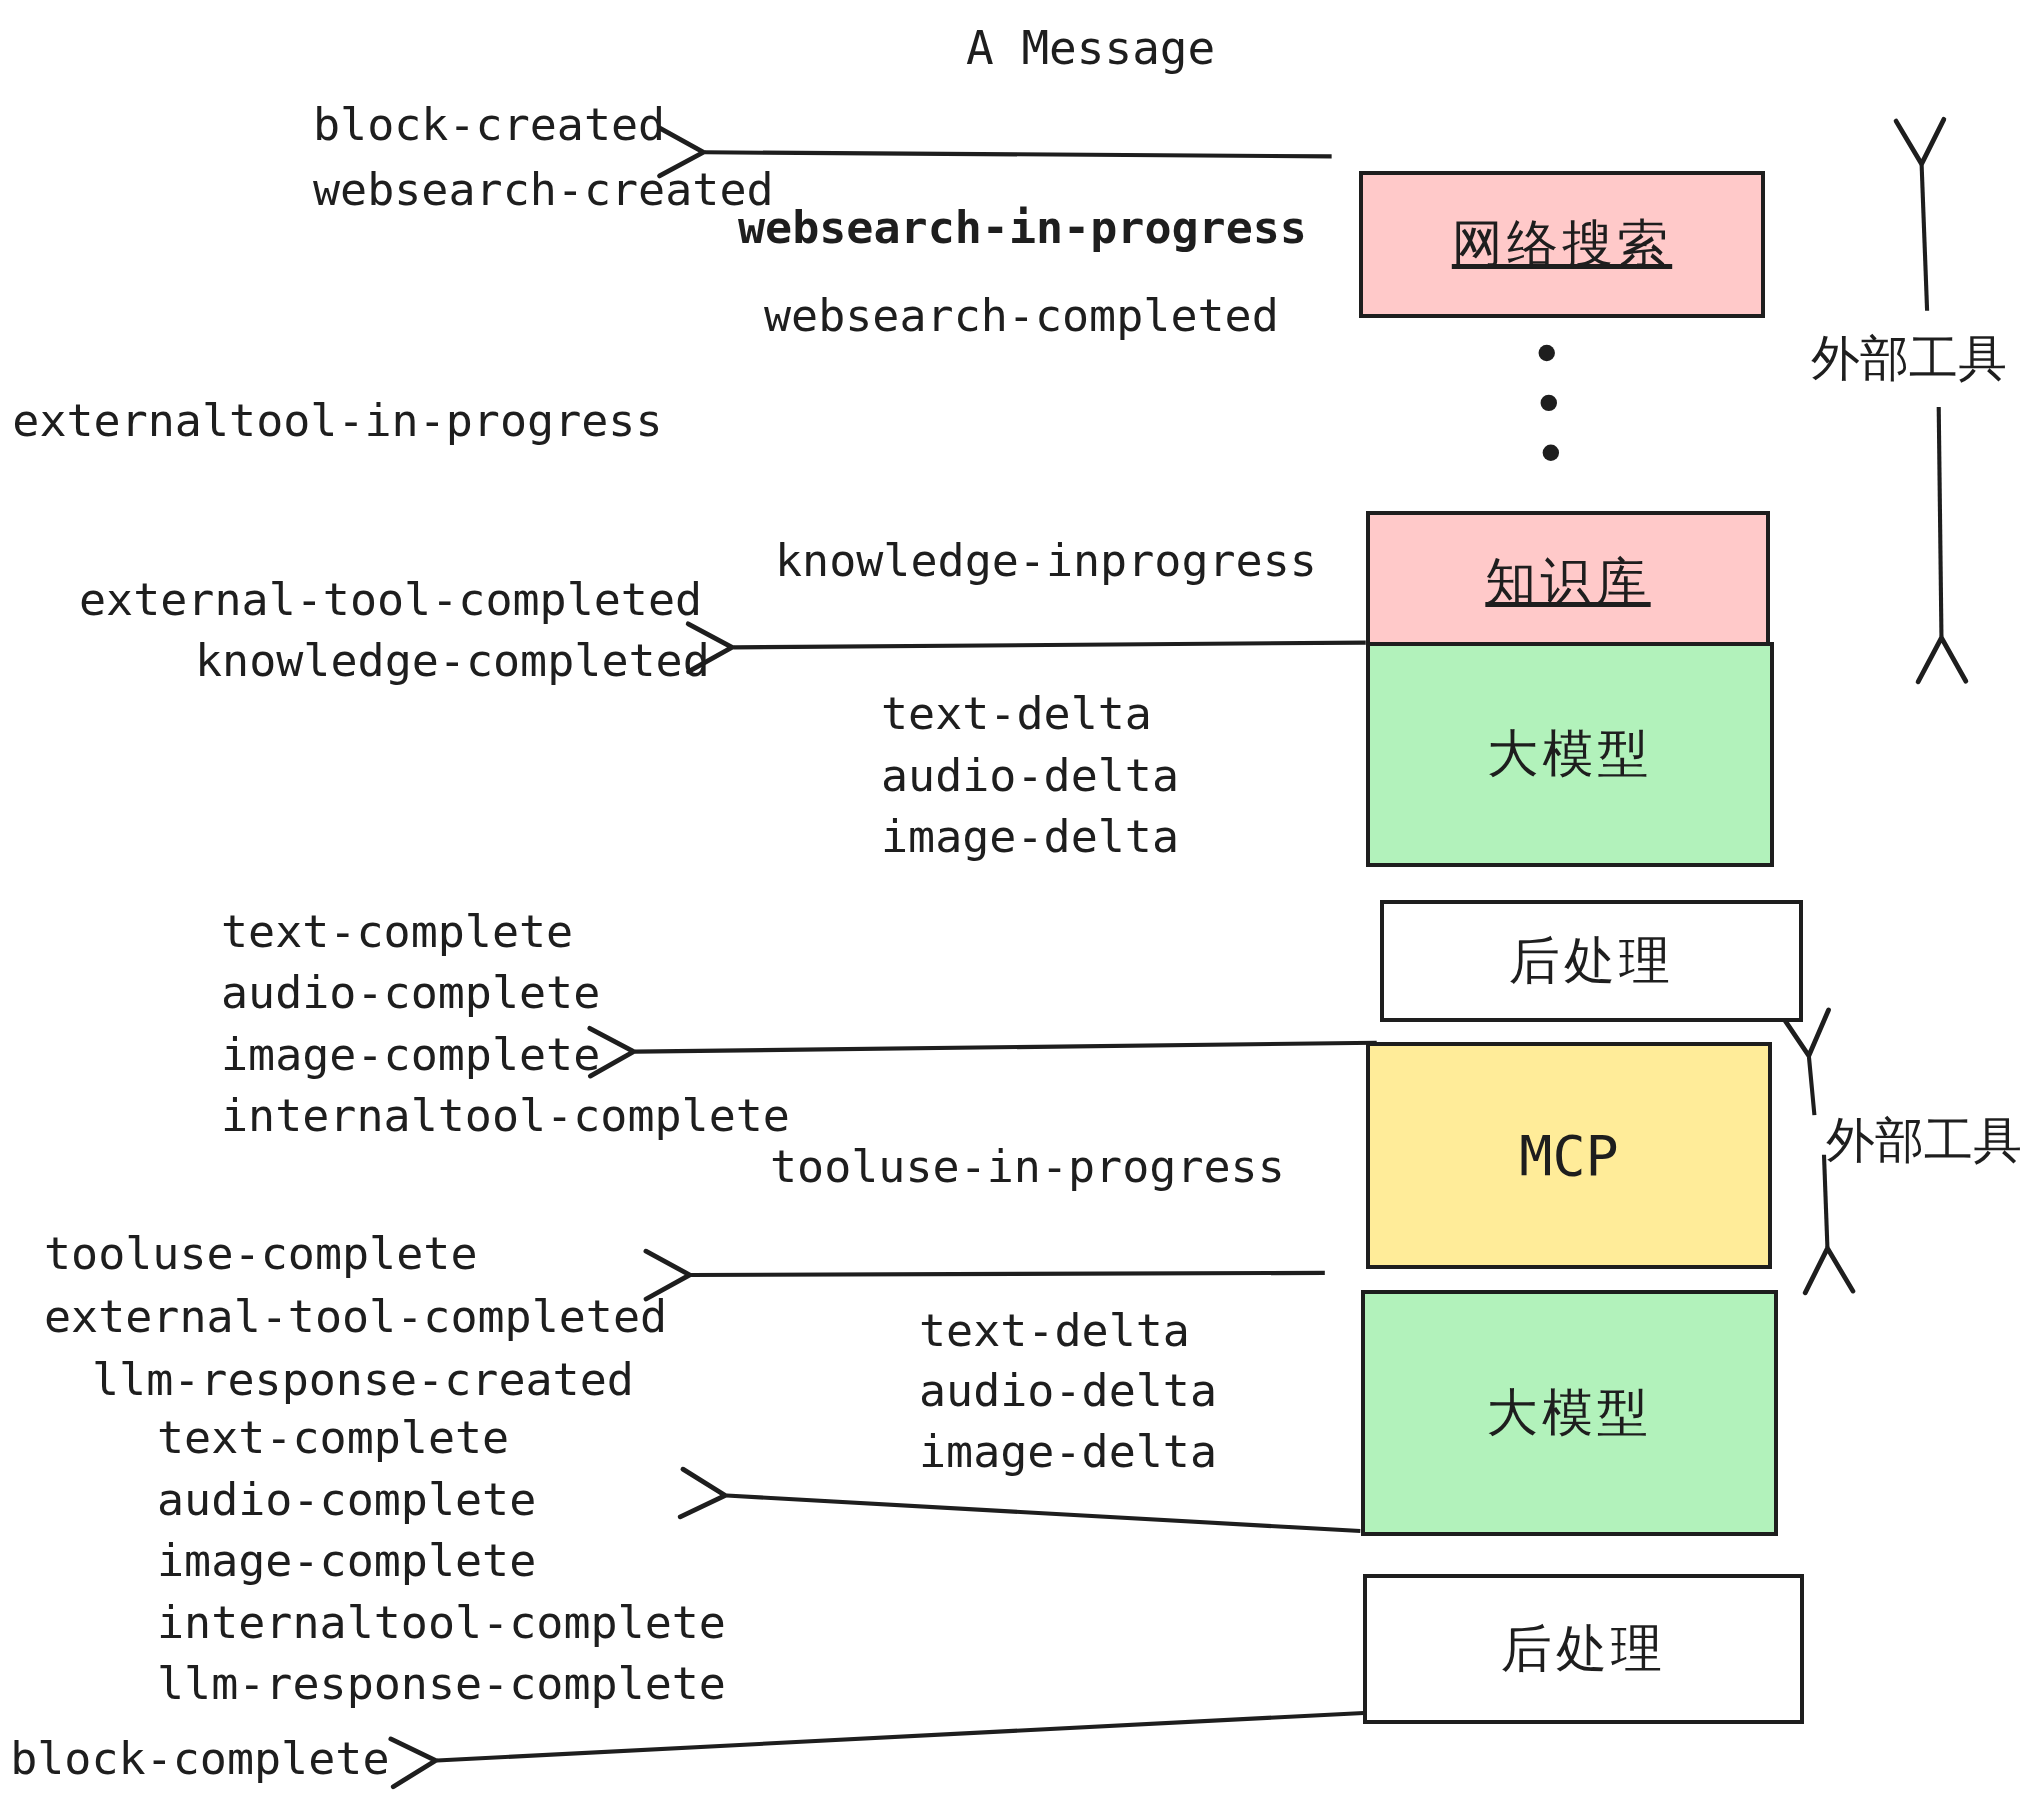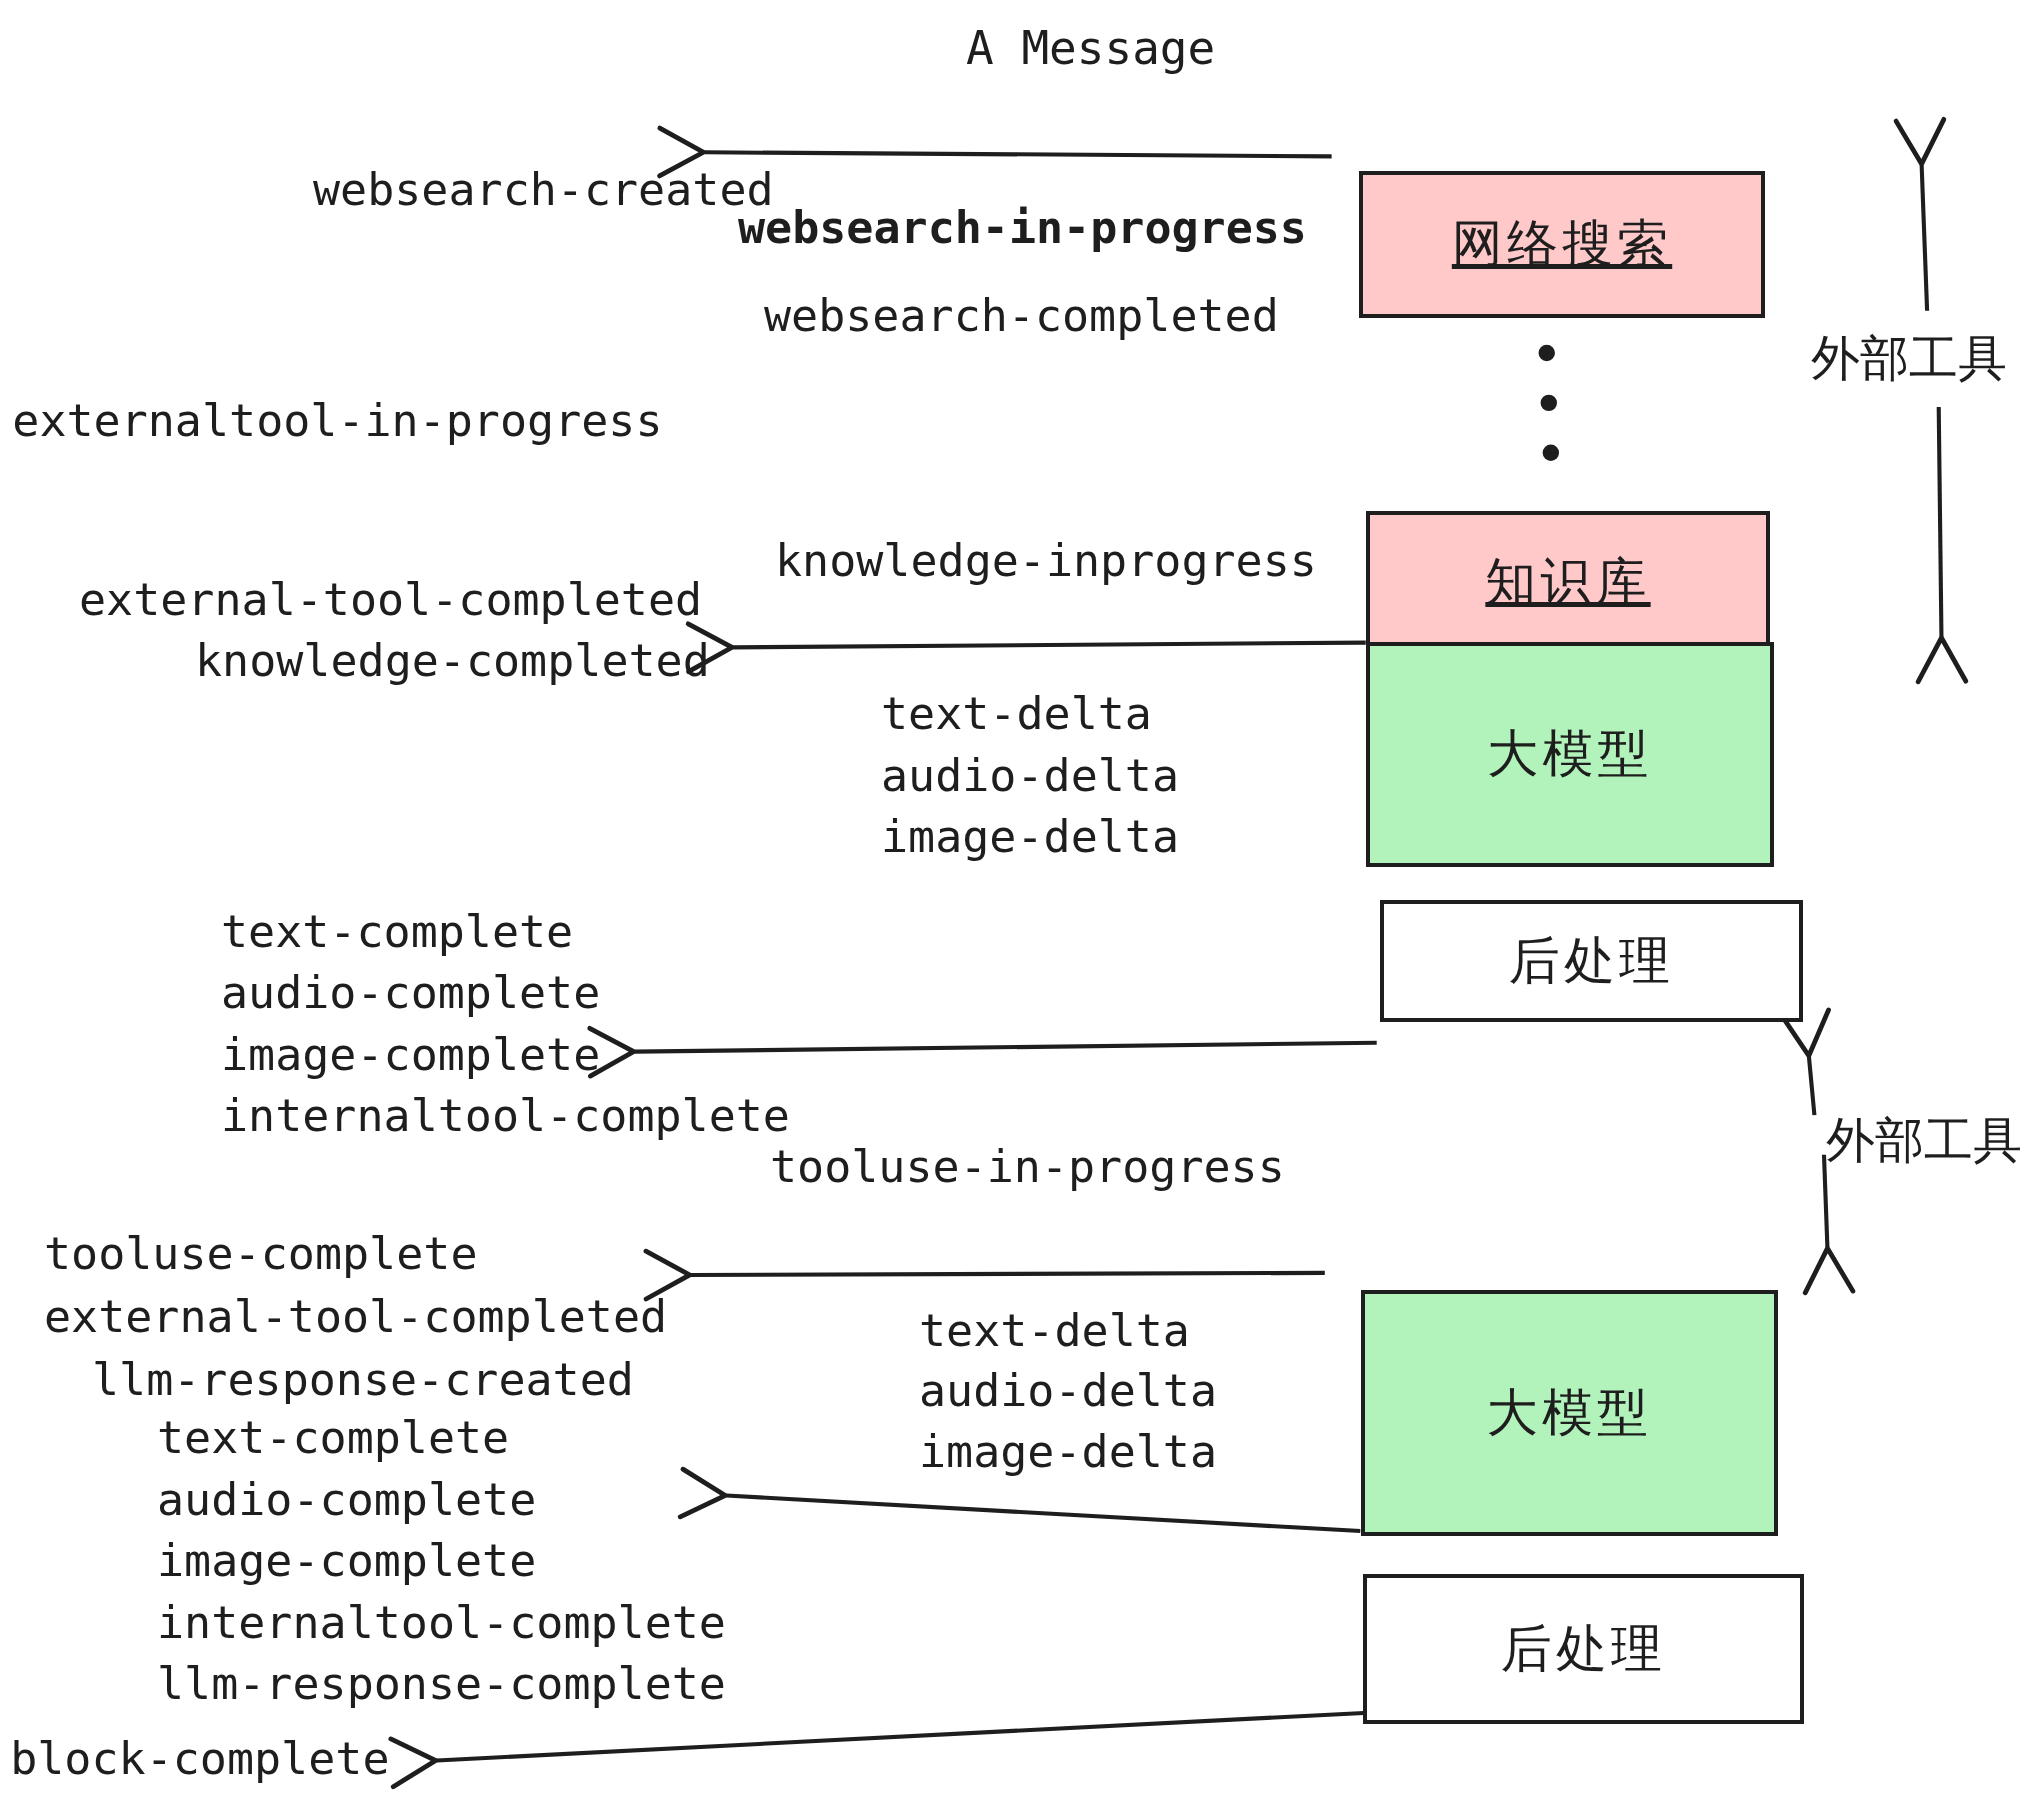--- a/index.html
+++ b/index.html
@@ -93,20 +93,21 @@
 
     <g fill="#1e1e1e">
       <circle cx="2265" cy="517" r="12"></circle>
       <circle cx="2268" cy="590" r="12"></circle>
       <circle cx="2271" cy="663" r="12"></circle>
     </g>
   </svg>
 
   <div class="title" style="left:966px; top:20.5px;">A Message</div>
 
+  <div class="ev" style="left:313px;  top:99px;">block-created</div>
   <div class="ev" style="left:313px;  top:164px;">websearch-created</div>
   <div class="ev" style="left:738px; top:202px;font-weight:bold;">websearch-in-progress</div>
   <div class="ev" style="left:764px; top:290px;text-align:right;">websearch-completed</div>
   <div class="ev" style="left:12.3px;   top:395px;">externaltool-in-progress</div>
   <div class="ev" style="left:775px; top:535px;">knowledge-inprogress</div>
   <div class="ev" style="left:79px;  top:574px;">external-tool-completed</div>
   <div class="ev" style="left:195px;  top:635px;">knowledge-completed</div>
 
   <div class="ev" style="left:881px; top:688px;">text-delta</div>
   <div class="ev" style="left:881px; top:750px;">audio-delta</div>
@@ -140,20 +141,23 @@
   </div>
   <div class="box fill-pink" style="left:1366px; top:511px;  width:404px; height:143px;">
     <span>知识库</span>
   </div>
   <div class="box fill-green" style="left:1366px; top:642px;  width:408px; height:225px;">
     <span>大模型</span>
   </div>
   <div class="box fill-white" style="left:1380px; top:900px; width:423px; height:122px;">
     <span>后处理</span>
   </div>
+  <div class="box fill-yellow mono-label" style="left:1366px; top:1042px; width:406px; height:227px;">
+    <span>MCP</span>
+  </div>
   <div class="box fill-green" style="left:1361px; top:1290px; width:417px; height:246px;">
     <span>大模型</span>
   </div>
   <div class="box fill-white" style="left:1363px; top:1574px; width:441px; height:150px;">
     <span>后处理</span>
   </div>
 
   <div class="side-label" style="left:1811px; top:326px;">外部工具</div>
   <div class="side-label" style="left:1826px; top:1108px;">外部工具</div>
 

